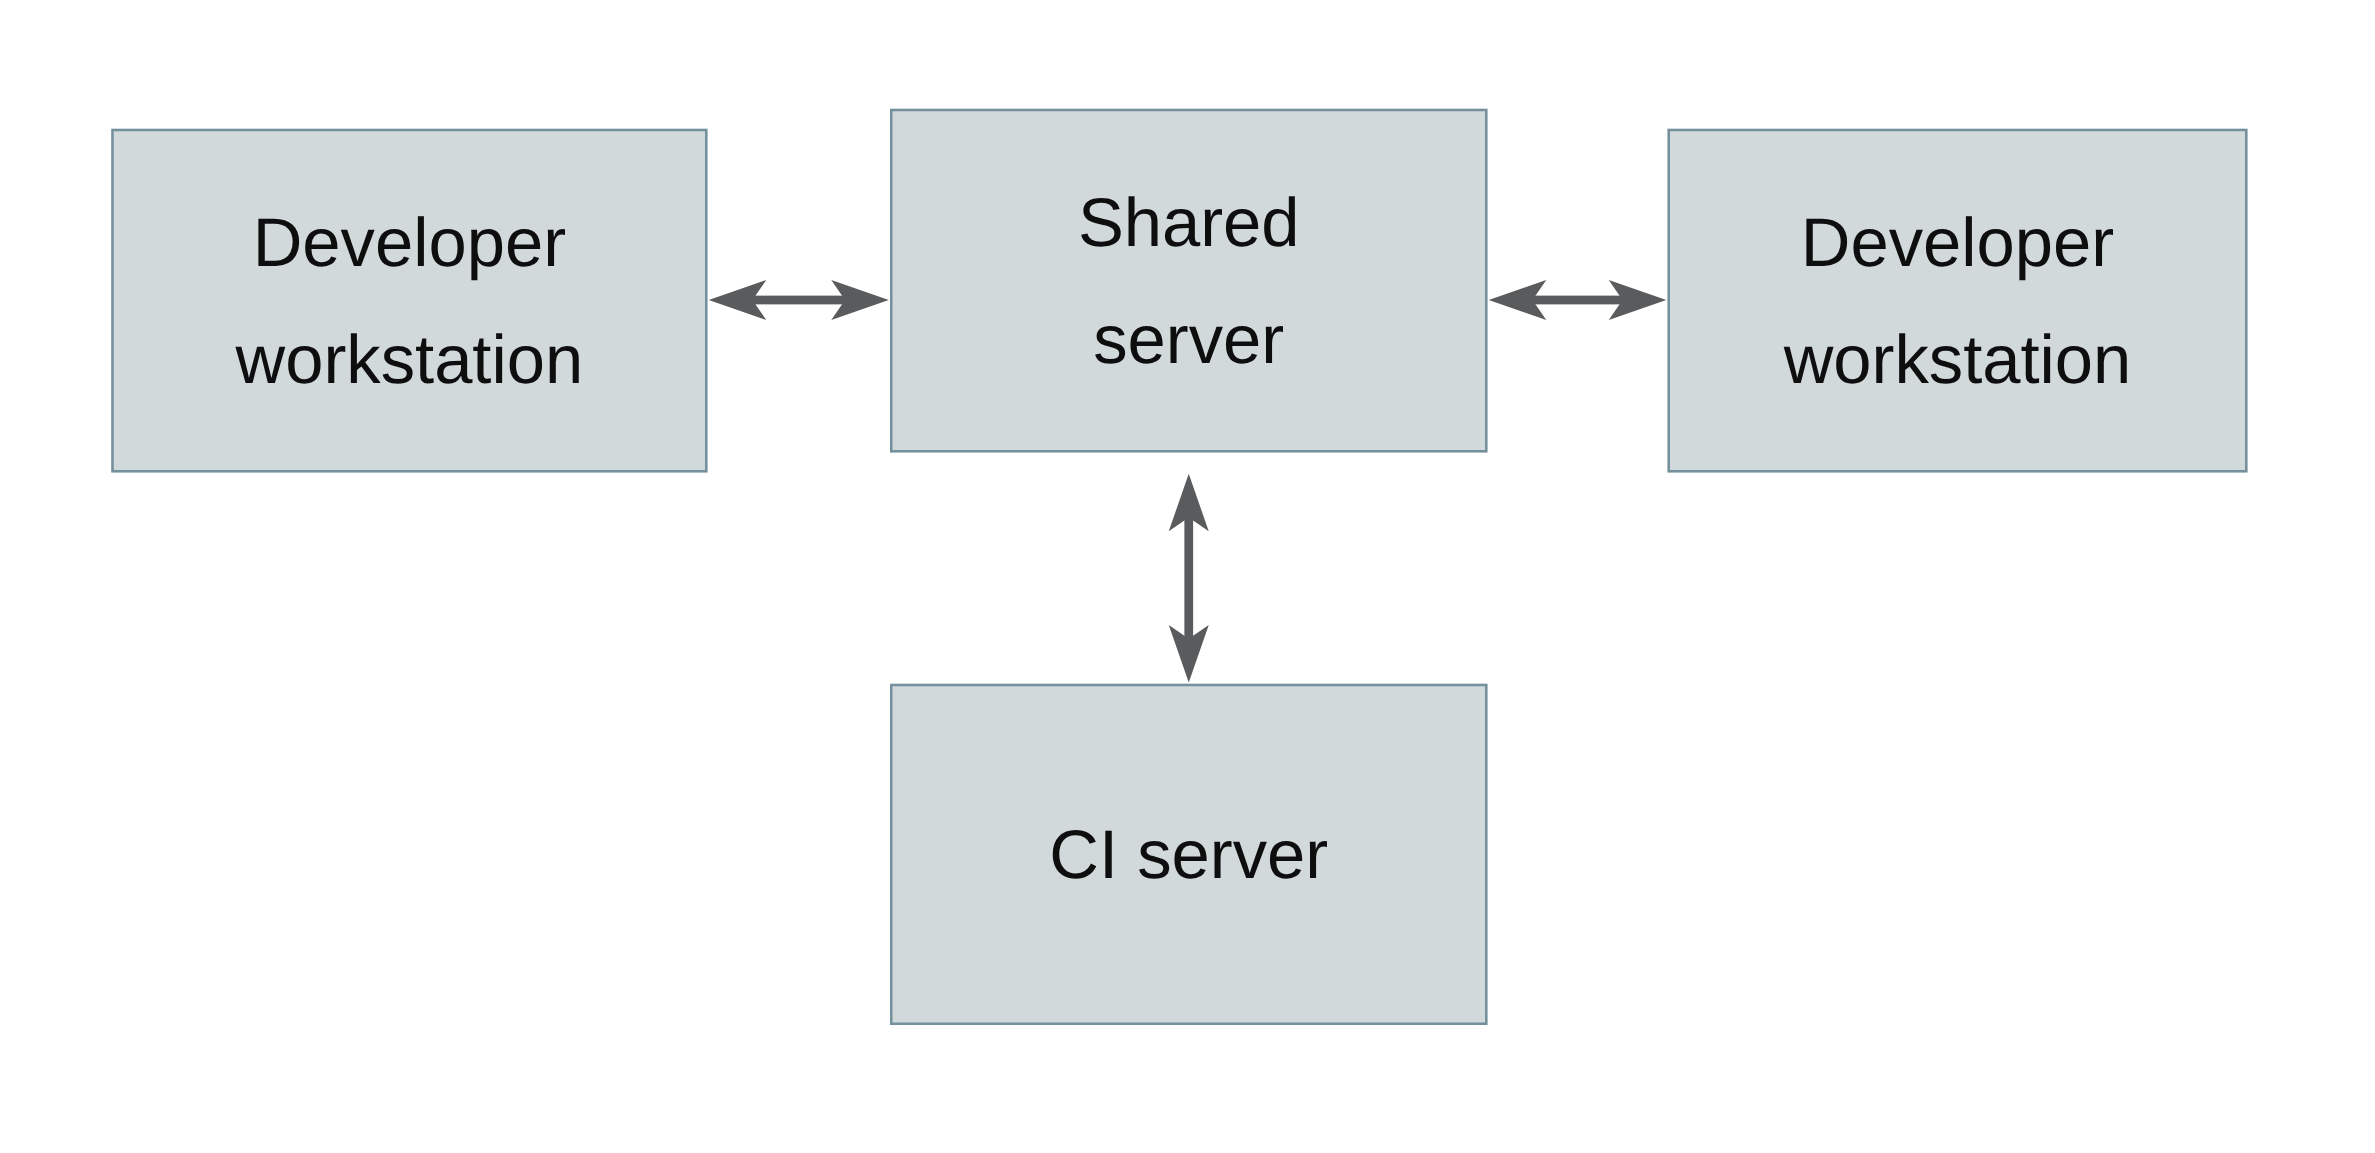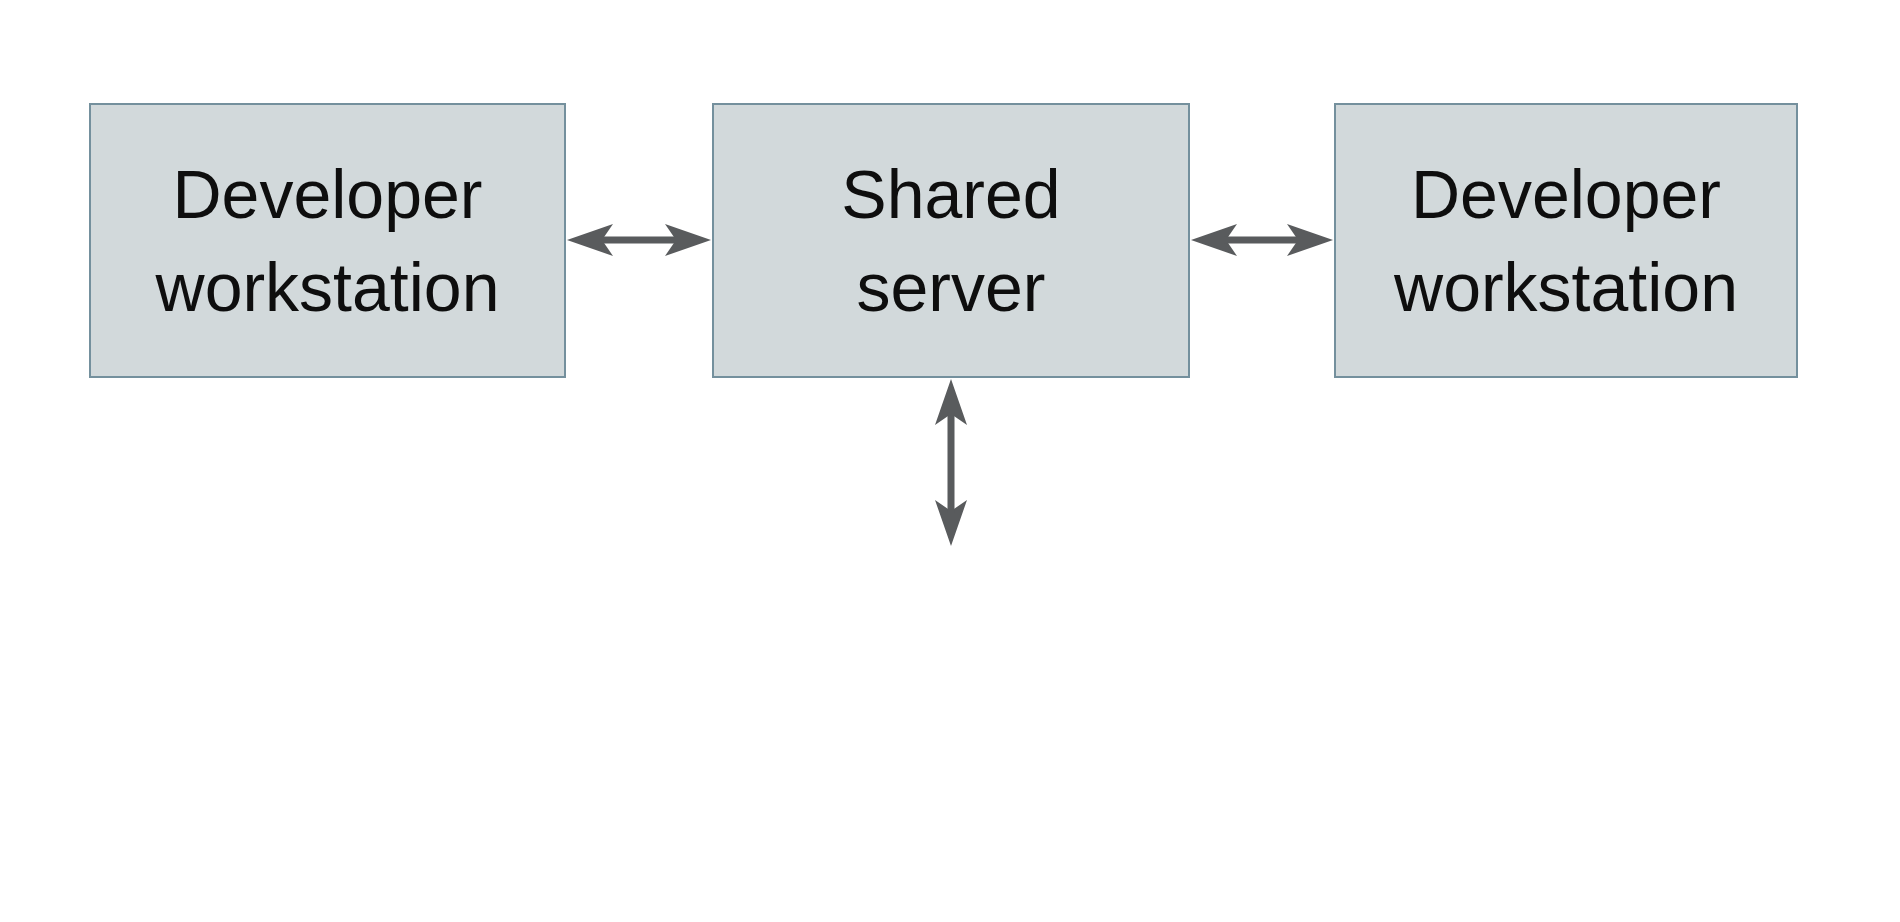--- a/index.html
+++ b/index.html
@@ -22,28 +22,28 @@
     box-sizing: border-box;
     background: var(--node-fill, #d2d9db);
     border: 2px solid var(--node-border, #74909d);
     display: flex;
     flex-direction: column;
     align-items: center;
     justify-content: center;
     text-align: center;
   }
   .node .line {
-    font-size: 68px;
+    font-size: 55px;
     line-height: 93px;
     color: var(--text-color, #0e0e0e);
     letter-spacing: 0px;
     white-space: nowrap;
   }
   #node-dev-left   { left: 89px;   top: 103px; width: 477px; height: 275px; }
-  #node-cache      { left: 712px;  top: 103px; width: 478px; height: 275px; }
+  #node-cache      { left: 712px;  top: 87px; width: 478px; height: 275px; }
   #node-dev-right  { left: 1334px; top: 103px; width: 464px; height: 275px; }
   #node-ci         { left: 712px;  top: 547px; width: 478px; height: 273px; }
 
   .edge { position: absolute; display: block; }
   #edge-left  { left: 566px;  top: 220px; width: 146px; height: 40px; }
   #edge-right { left: 1190px; top: 220px; width: 144px; height: 40px; }
   #edge-down  { left: 931px;  top: 378px; width: 40px;  height: 169px; }
 
   .edge polygon, .edge rect { fill: var(--arrow-color, #595b5d); }
 </style>
@@ -60,20 +60,23 @@
   <div class="node" id="node-cache">
     <div class="line">Shared</div>
     <div class="line">server</div>
   </div>
 
   <div class="node" id="node-dev-right">
     <div class="line">Developer</div>
     <div class="line">workstation</div>
   </div>
 
+  <div class="node" id="node-ci">
+    <div class="line">CI server</div>
+  </div>
 
   <svg class="edge" id="edge-left" viewBox="0 0 146 40" aria-hidden="true">
     <polygon points="1,20 47,4 36,20 47,36"></polygon>
     <polygon points="145,20 99,4 110,20 99,36"></polygon>
     <rect x="34" y="16.5" width="78" height="7"></rect>
   </svg>
 
   <svg class="edge" id="edge-right" viewBox="0 0 144 40" aria-hidden="true">
     <polygon points="1,20 47,4 36,20 47,36"></polygon>
     <polygon points="143,20 97,4 108,20 97,36"></polygon>

